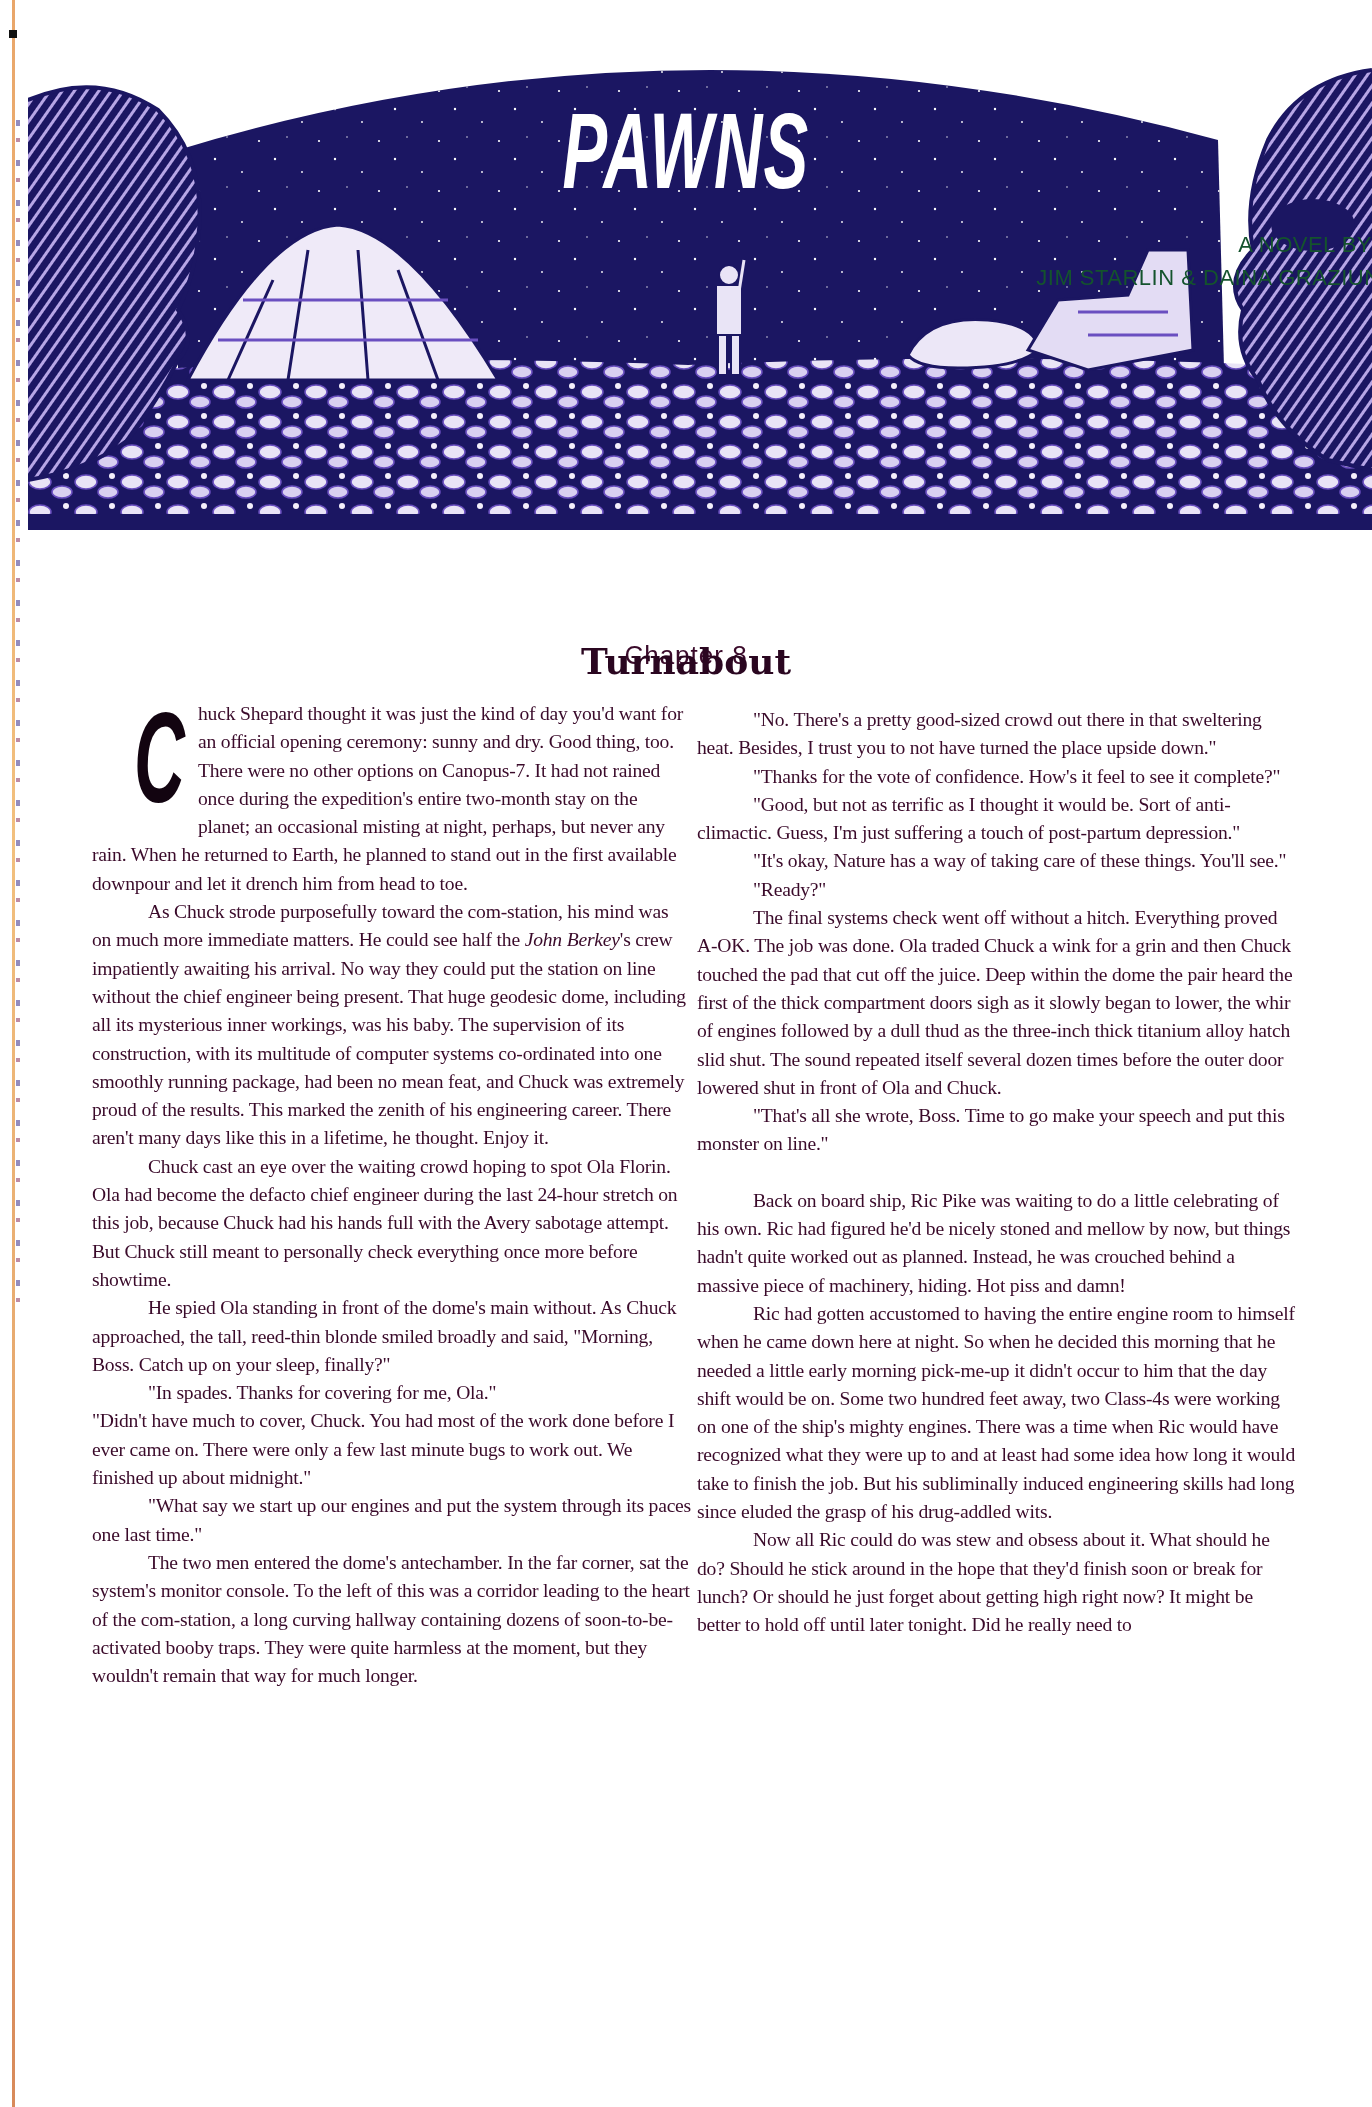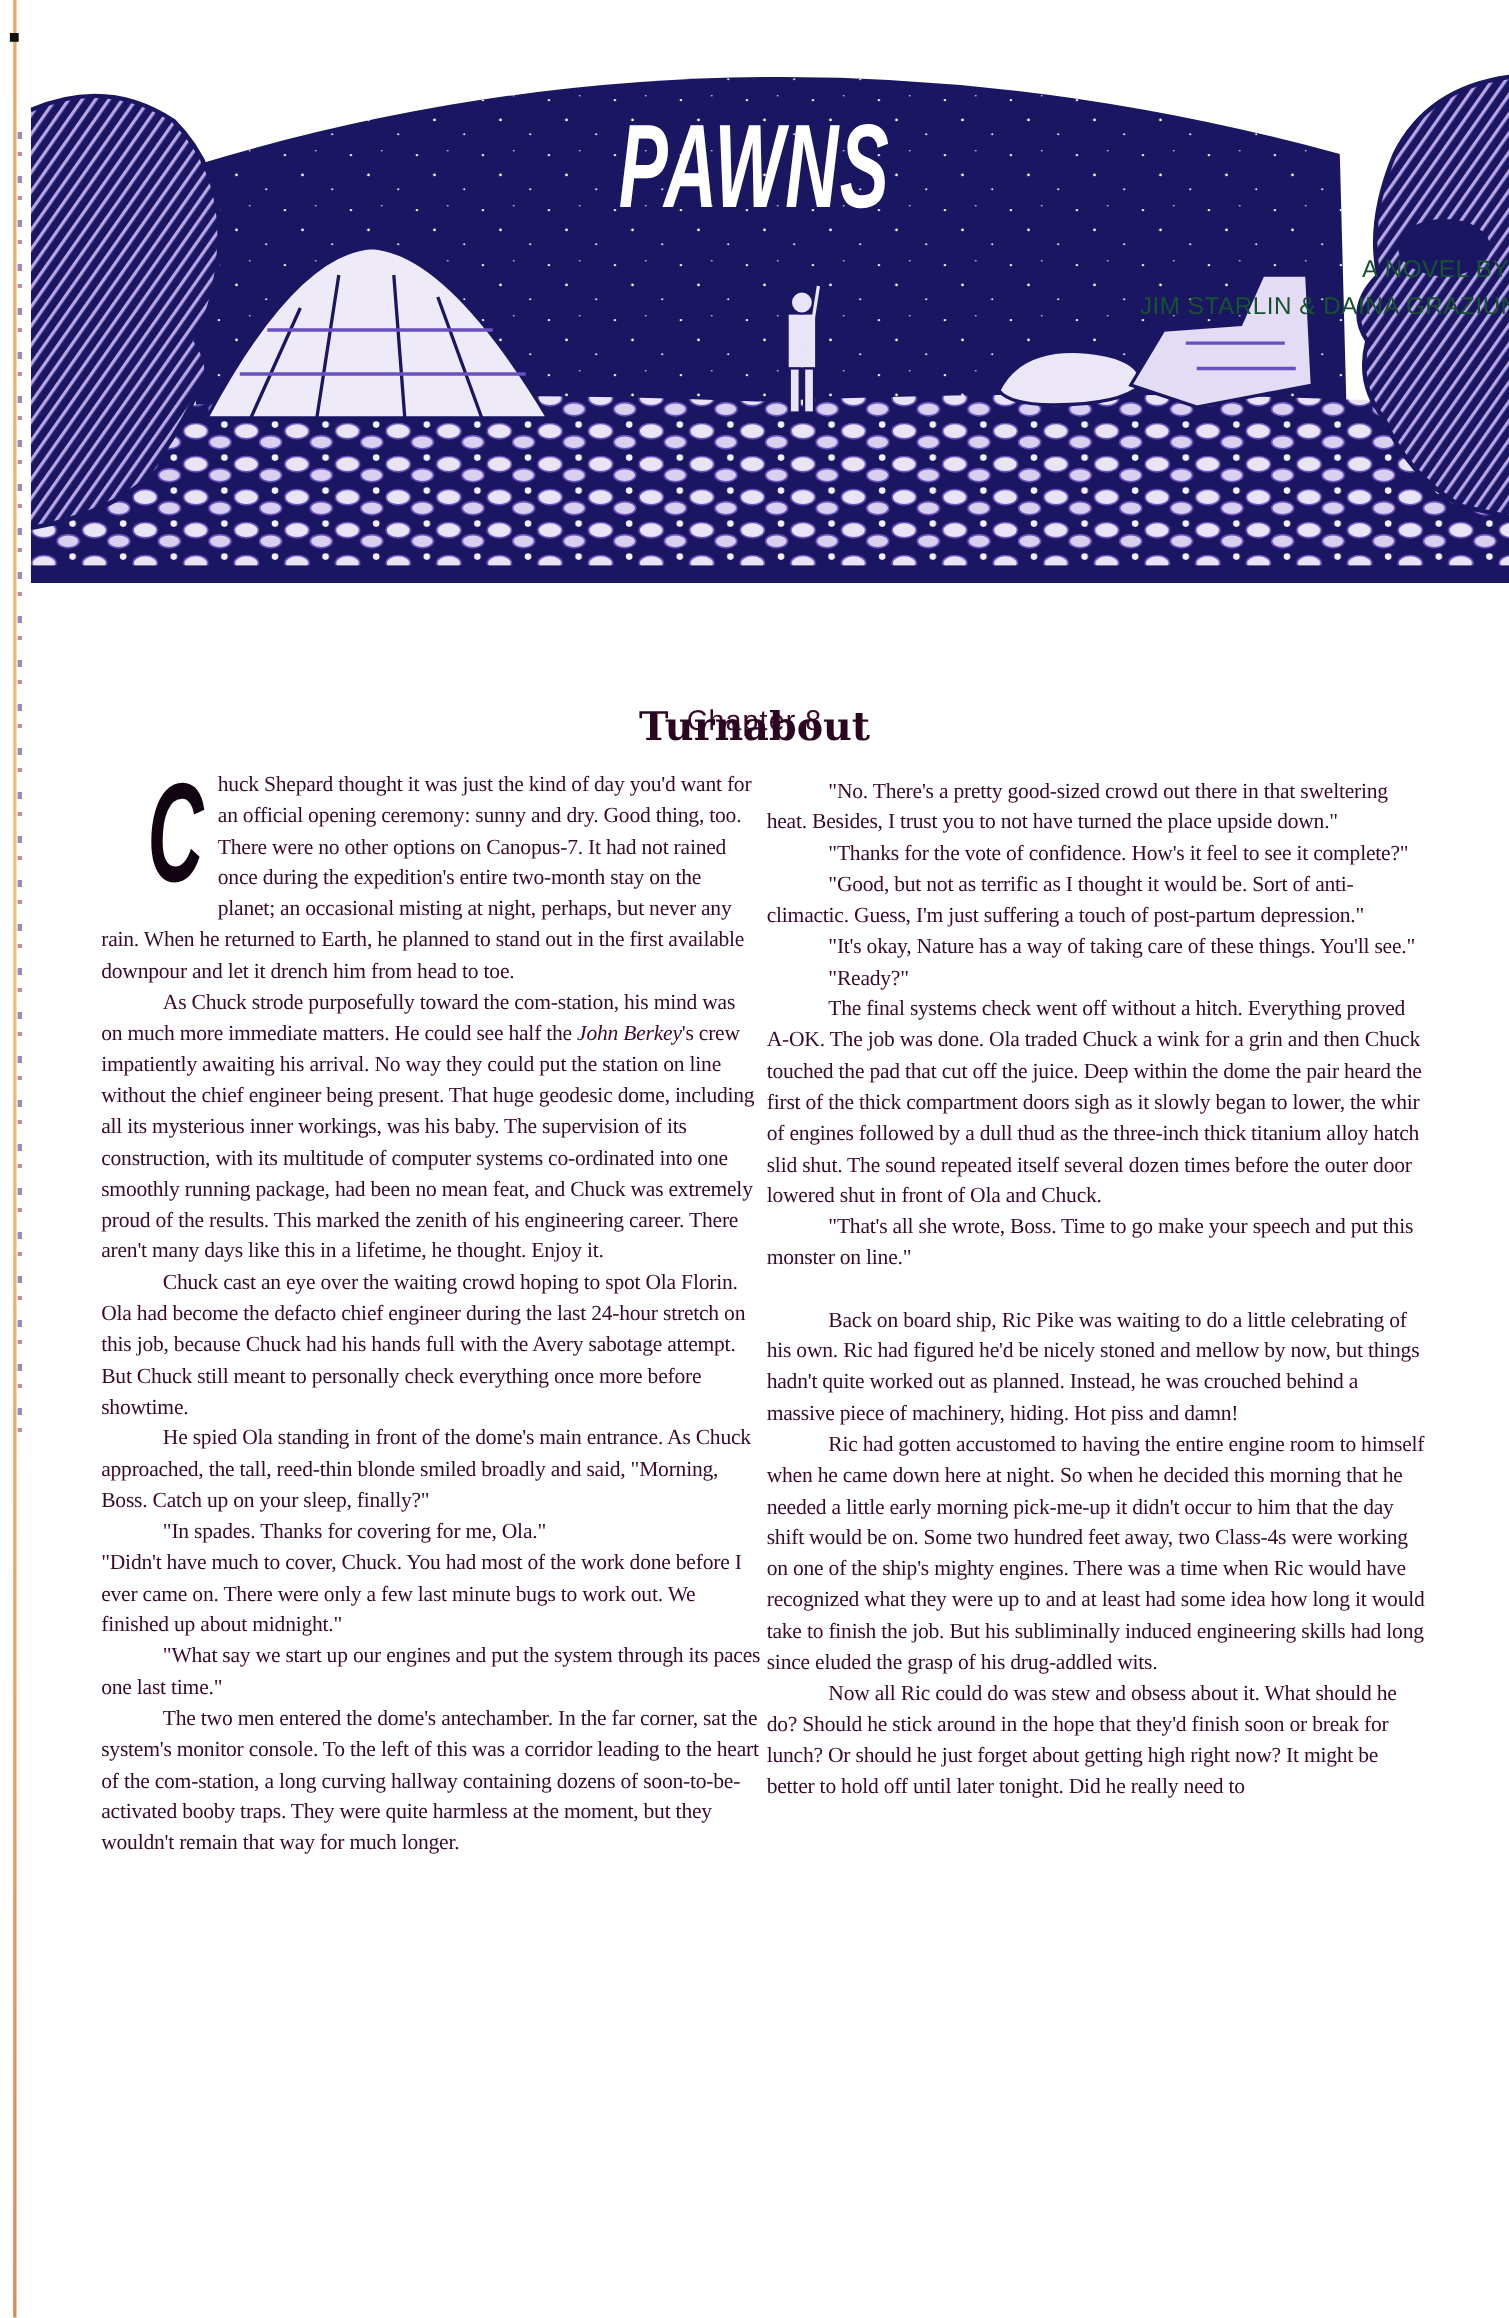--- a/index.html
+++ b/index.html
@@ -136,21 +136,21 @@
 <div class="chapter-num">Chapter 8</div>
 <div class="chapter-title">Turnabout</div>
 
 <div class="col left">
   <div class="dropcap-wrap">
     <span class="dropcap">C</span>
     <p class="noindent">huck Shepard thought it was just the kind of day you'd want for an official opening ceremony: sunny and dry. Good thing, too. There were no other options on Canopus-7. It had not rained once during the expedition's entire two-month stay on the planet; an occasional misting at night, perhaps, but never any rain. When he returned to Earth, he planned to stand out in the first available downpour and let it drench him from head to toe.</p>
   </div>
   <p><span>As Chuck strode purposefully toward the com-station, his mind was on much more immediate matters. He could see half the </span><span class="ital">John Berkey</span><span>'s crew impatiently awaiting his arrival. No way they could put the station on line without the chief engineer being present. That huge geodesic dome, including all its mysterious inner workings, was his baby. The supervision of its construction, with its multitude of computer systems co-ordinated into one smoothly running package, had been no mean feat, and Chuck was extremely proud of the results. This marked the zenith of his engineering career. There aren't many days like this in a lifetime, he thought. Enjoy it.</span></p>
   <p>Chuck cast an eye over the waiting crowd hoping to spot Ola Florin. Ola had become the defacto chief engineer during the last 24-hour stretch on this job, because Chuck had his hands full with the Avery sabotage attempt. But Chuck still meant to personally check everything once more before showtime.</p>
-  <p>He spied Ola standing in front of the dome's main entrance. As Chuck approached, the tall, reed-thin blonde smiled broadly and said, "Morning, Boss. Catch up on your sleep, finally?"</p>
+  <p>He spied Ola standing in front of the dome's main without. As Chuck approached, the tall, reed-thin blonde smiled broadly and said, "Morning, Boss. Catch up on your sleep, finally?"</p>
   <p>"In spades. Thanks for covering for me, Ola."</p>
   <p class="noindent">"Didn't have much to cover, Chuck. You had most of the work done before I ever came on. There were only a few last minute bugs to work out. We finished up about midnight."</p>
   <p>"What say we start up our engines and put the system through its paces one last time."</p>
   <p>The two men entered the dome's antechamber. In the far corner, sat the system's monitor console. To the left of this was a corridor leading to the heart of the com-station, a long curving hallway containing dozens of soon-to-be-activated booby traps. They were quite harmless at the moment, but they wouldn't remain that way for much longer.</p>
 </div>
 
 <div class="col right">
   <p>"No. There's a pretty good-sized crowd out there in that sweltering heat. Besides, I trust you to not have turned the place upside down."</p>
   <p>"Thanks for the vote of confidence. How's it feel to see it complete?"</p>
   <p>"Good, but not as terrific as I thought it would be. Sort of anti-climactic. Guess, I'm just suffering a touch of post-partum depression."</p>

